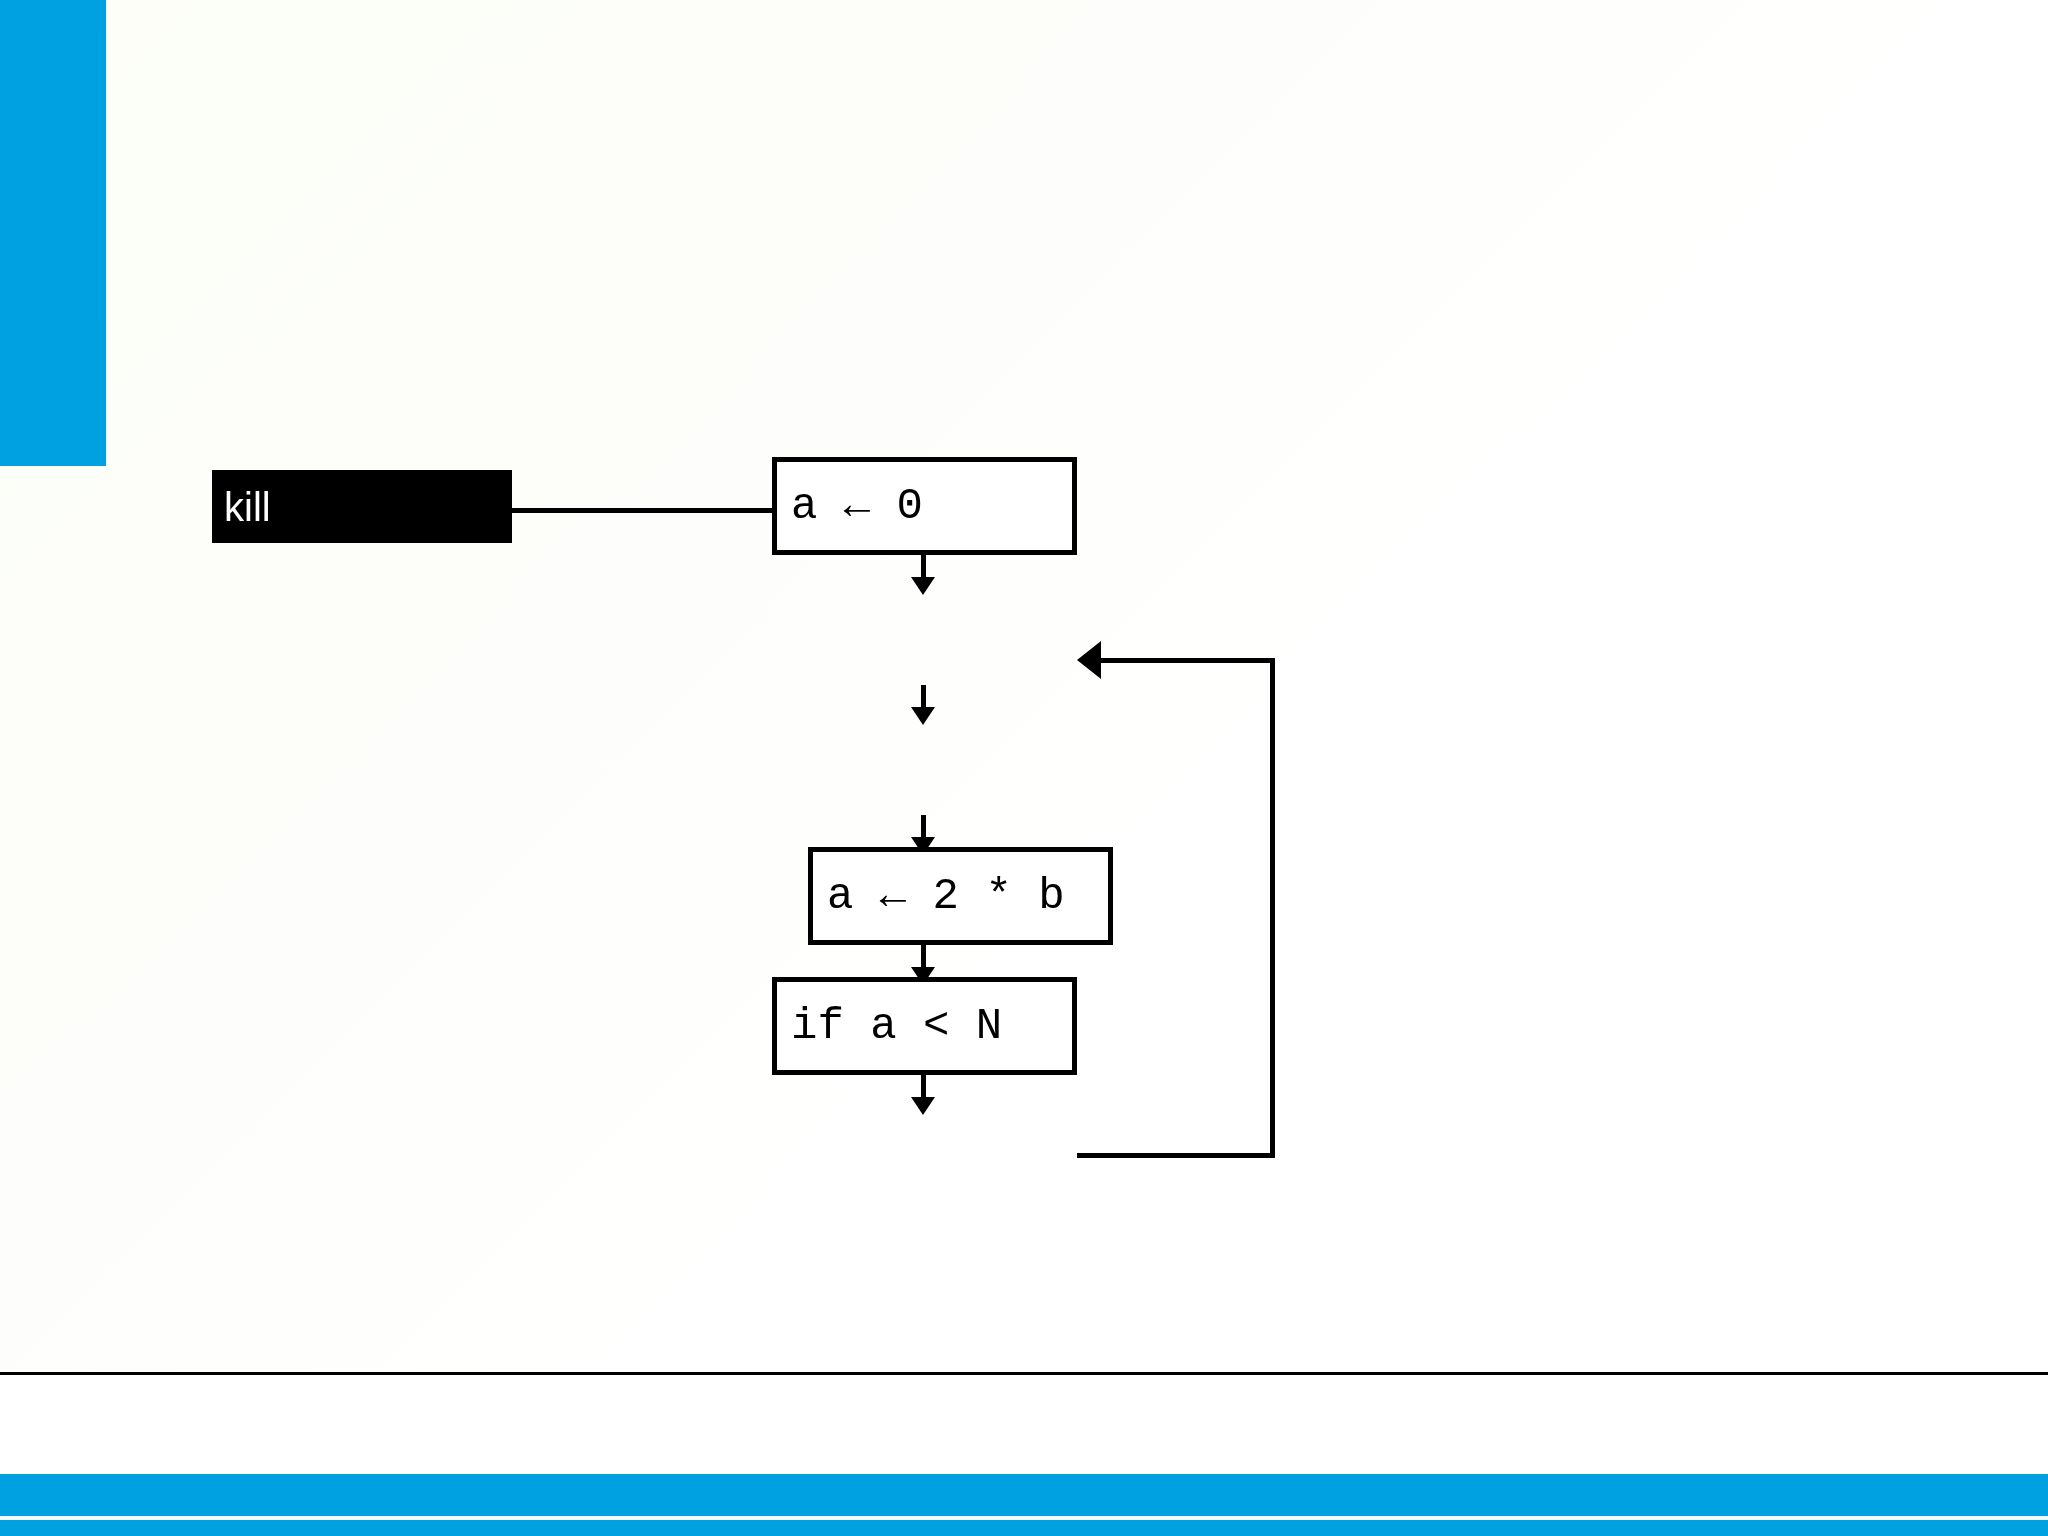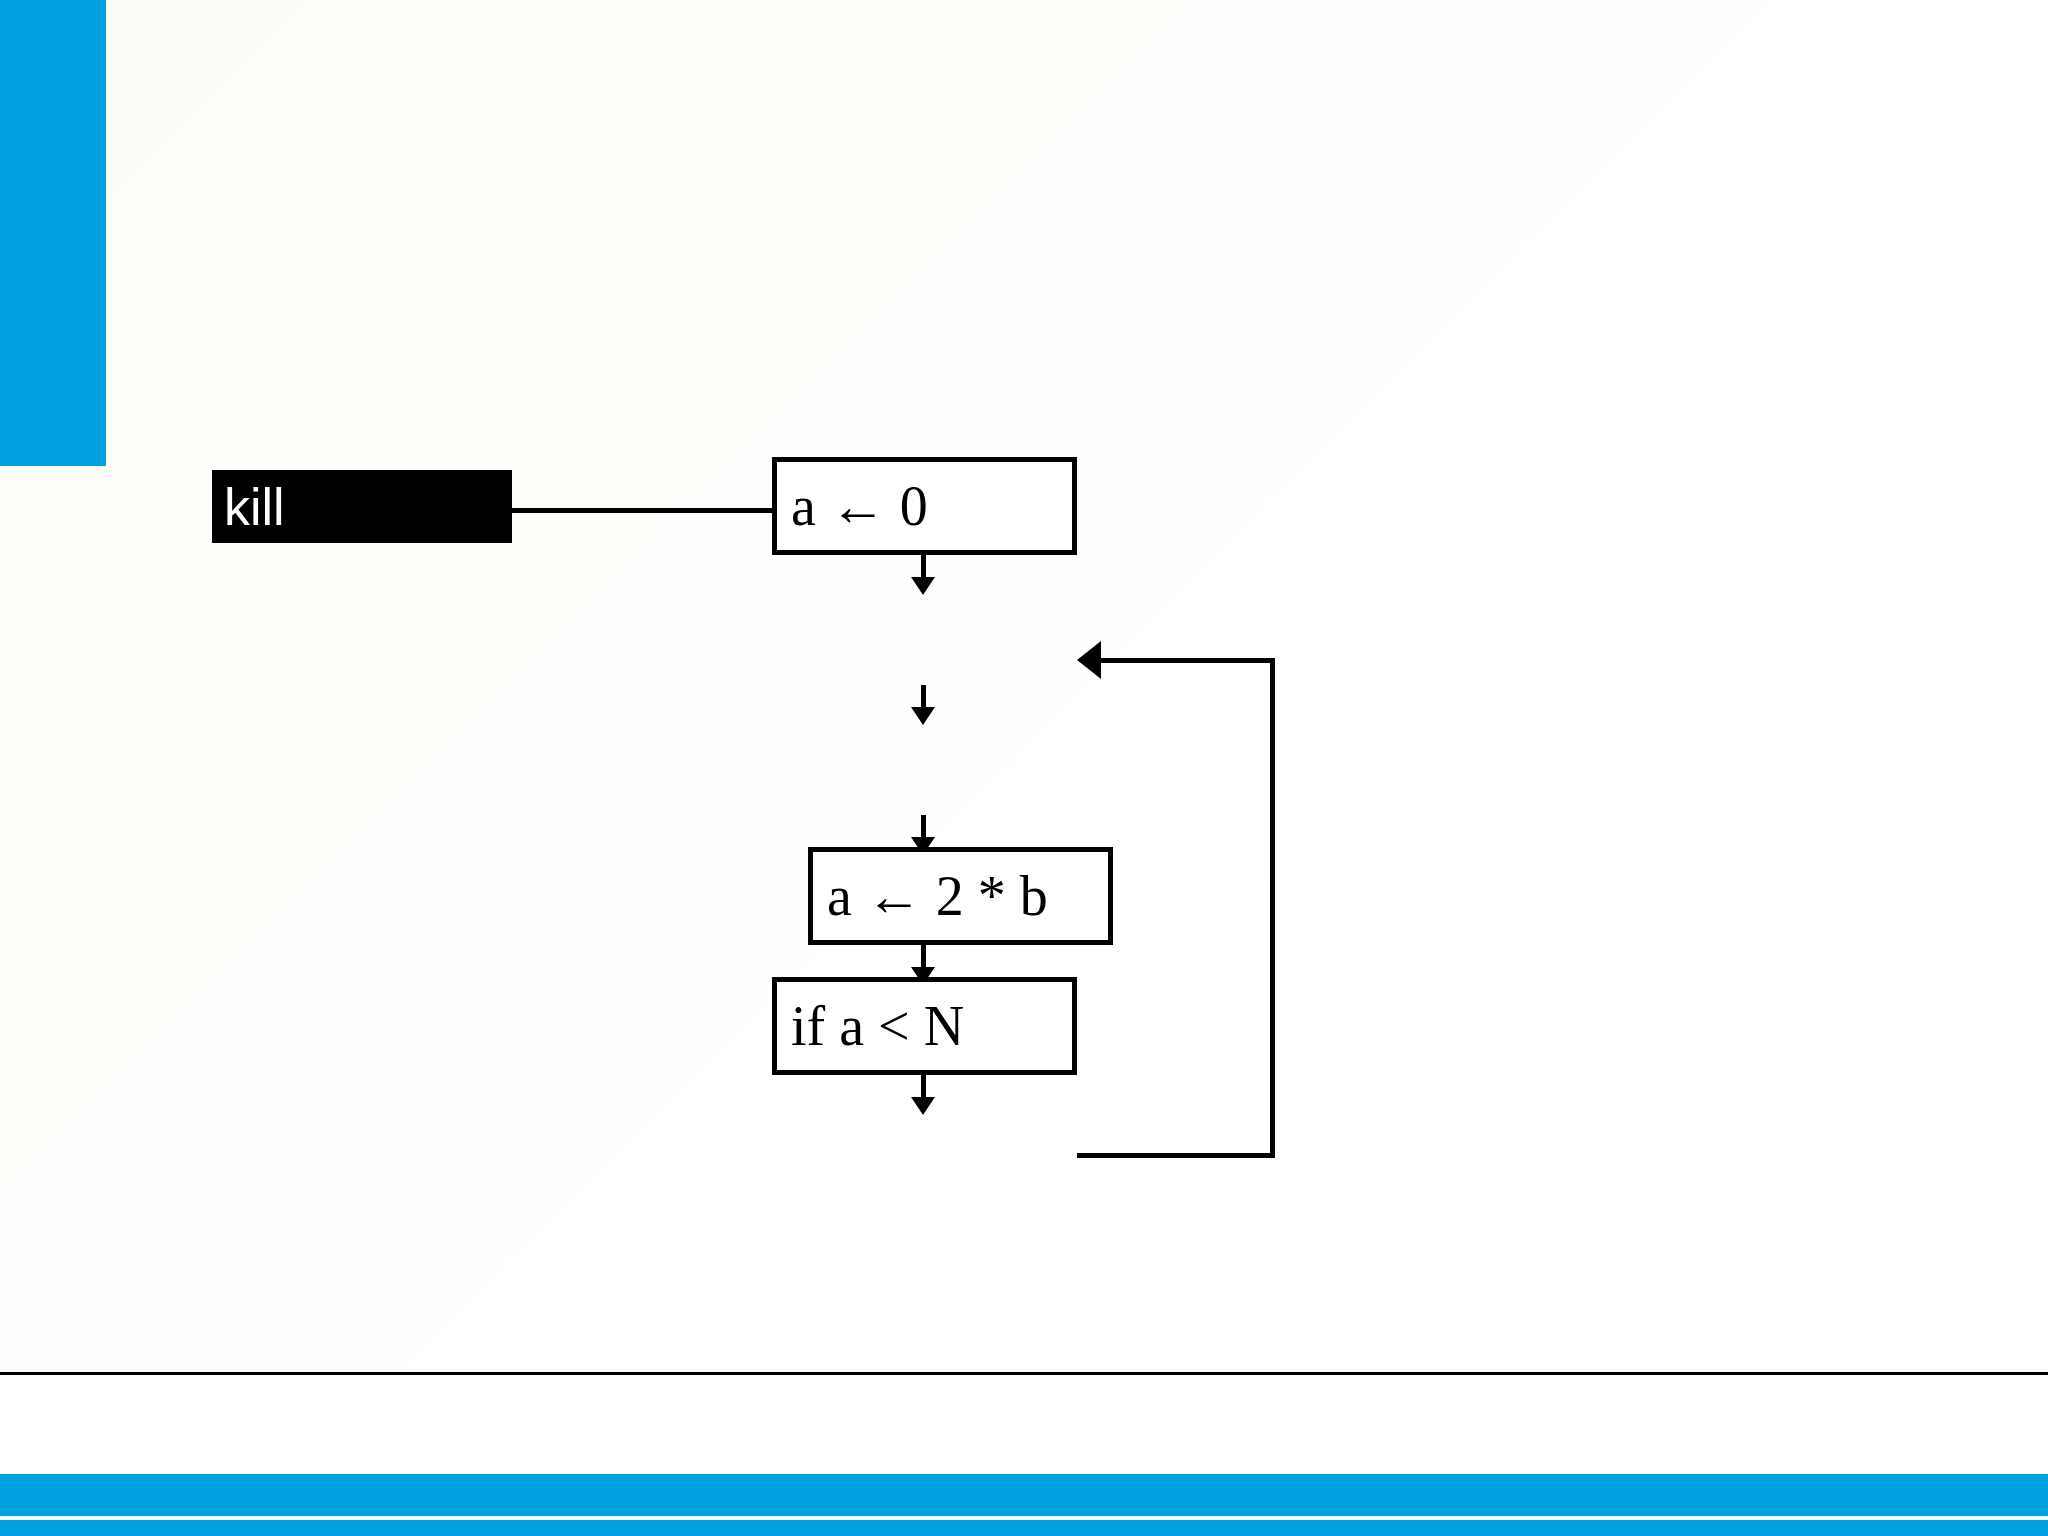--- a/index.html
+++ b/index.html
@@ -70,21 +70,21 @@
   }
 
   .kill-box {
     position: absolute;
     left: 212px;
     top: 470px;
     width: 300px;
     height: 73px;
     background: #000000;
     color: #ffffff;
-    font-size: 52px;
+    font-size: 40px;
     line-height: 1.0;
     display: flex;
     align-items: center;
     padding-left: 12px;
     box-sizing: border-box;
   }
 
   .connector-kill {
     position: absolute;
     left: 512px;
@@ -97,22 +97,22 @@
   .node {
     position: absolute;
     left: 772px;
     width: 305px;
     height: 98px;
     border: 5px solid #000000;
     background: #ffffff;
     box-sizing: border-box;
     display: flex;
     align-items: center;
-    font-family: Liberation Serif, serif;
-    font-size: 56px;
+    font-family: Liberation Mono, monospace;
+    font-size: 44px;
     line-height: 1.0;
     color: #000000;
     padding-left: 14px;
     box-sizing: border-box;
     white-space: pre;
   }
   .node.n0 { top: 457px; }
   .node.n1 { top: 587px; }
   .node.n2 { top: 717px; }
   .node.n3 { top: 847px; margin-left: 36px; }

